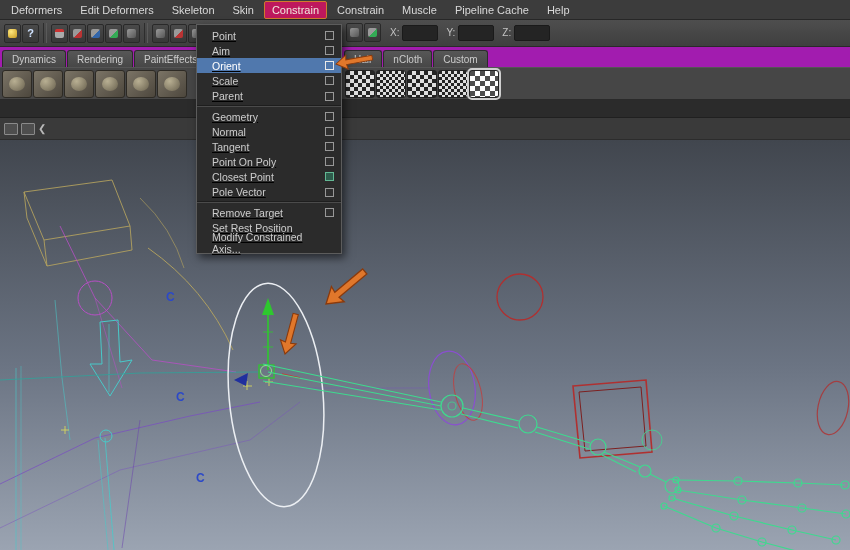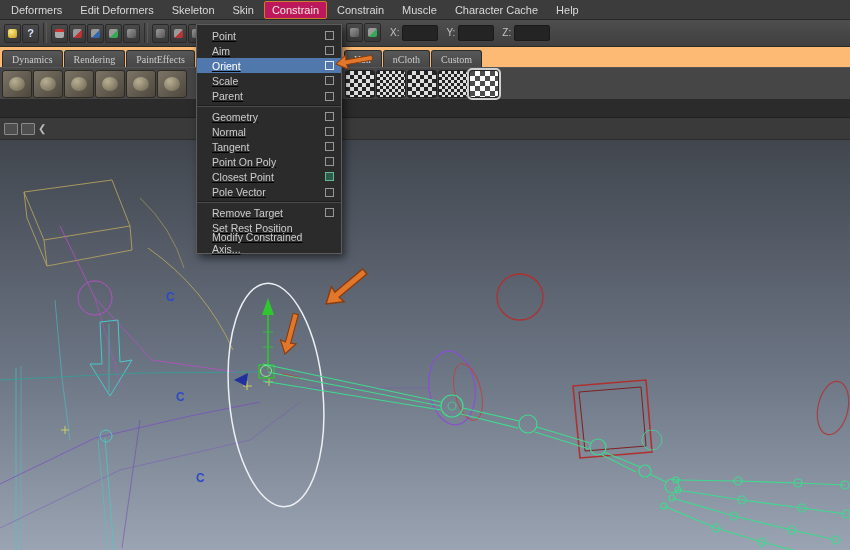--- a/index.html
+++ b/index.html
@@ -35,21 +35,21 @@
   .help-glyph { font-size:11px; font-weight:bold; color:#cfe2ff; }
   .tb-divider { width:4px; height:20px; margin:0 3px; border-left:1px solid #2d2d2d;
                 border-right:1px solid #5a5a5a; }
   .coord { display:flex; align-items:center; margin-left:8px; }
   .coord-label { font-size:10px; color:#c3c3c3; margin-right:3px; }
   .coord-input { width:36px; height:16px; background:#242424; border:1px solid #1a1a1a;
                  border-radius:2px; color:#ddd; font-size:10px; padding:0 3px;
                  font-family:"Liberation Sans",sans-serif; }
 
   
-  .tabsrow { top:47px; height:20px; background:#fdba74;font-family:Liberation Serif, serif; }
+  .tabsrow { top:47px; height:20px; background:#a21caf; }
   .tab-group { position:absolute; bottom:0; display:flex; }
   .shelf-tab { font-size:10px; color:#cccccc; background:linear-gradient(#575757,#474747);
                border:1px solid #2c2c2c; border-bottom:none; border-radius:3px 3px 0 0;
                padding:3px 9px 2px; margin-right:1px; white-space:nowrap; }
 
   
   .shelfrow { top:67px; height:33px; background:#464646; border-top:1px solid #555;
               border-bottom:1px solid #2a2a2a; }
   .shelf-group { position:absolute; top:2px; display:flex; gap:1px; }
   .shelf-icon { width:30px; height:28px; border-radius:3px; border:1px solid #2d2a24;
@@ -121,21 +121,21 @@
 
       <div class="menu-item">
         <span>Constrain</span>
       </div>
 
       <div class="menu-item">
         <span>Muscle</span>
       </div>
 
       <div class="menu-item">
-        <span>Character Cache</span>
+        <span>Pipeline Cache</span>
       </div>
 
       <div class="menu-item">
         <span>Help</span>
       </div>
     </div>
 
   <div class="row toolbar">
     <div class="tb-group" style="left:4px;">
       <div class="icon-btn">

